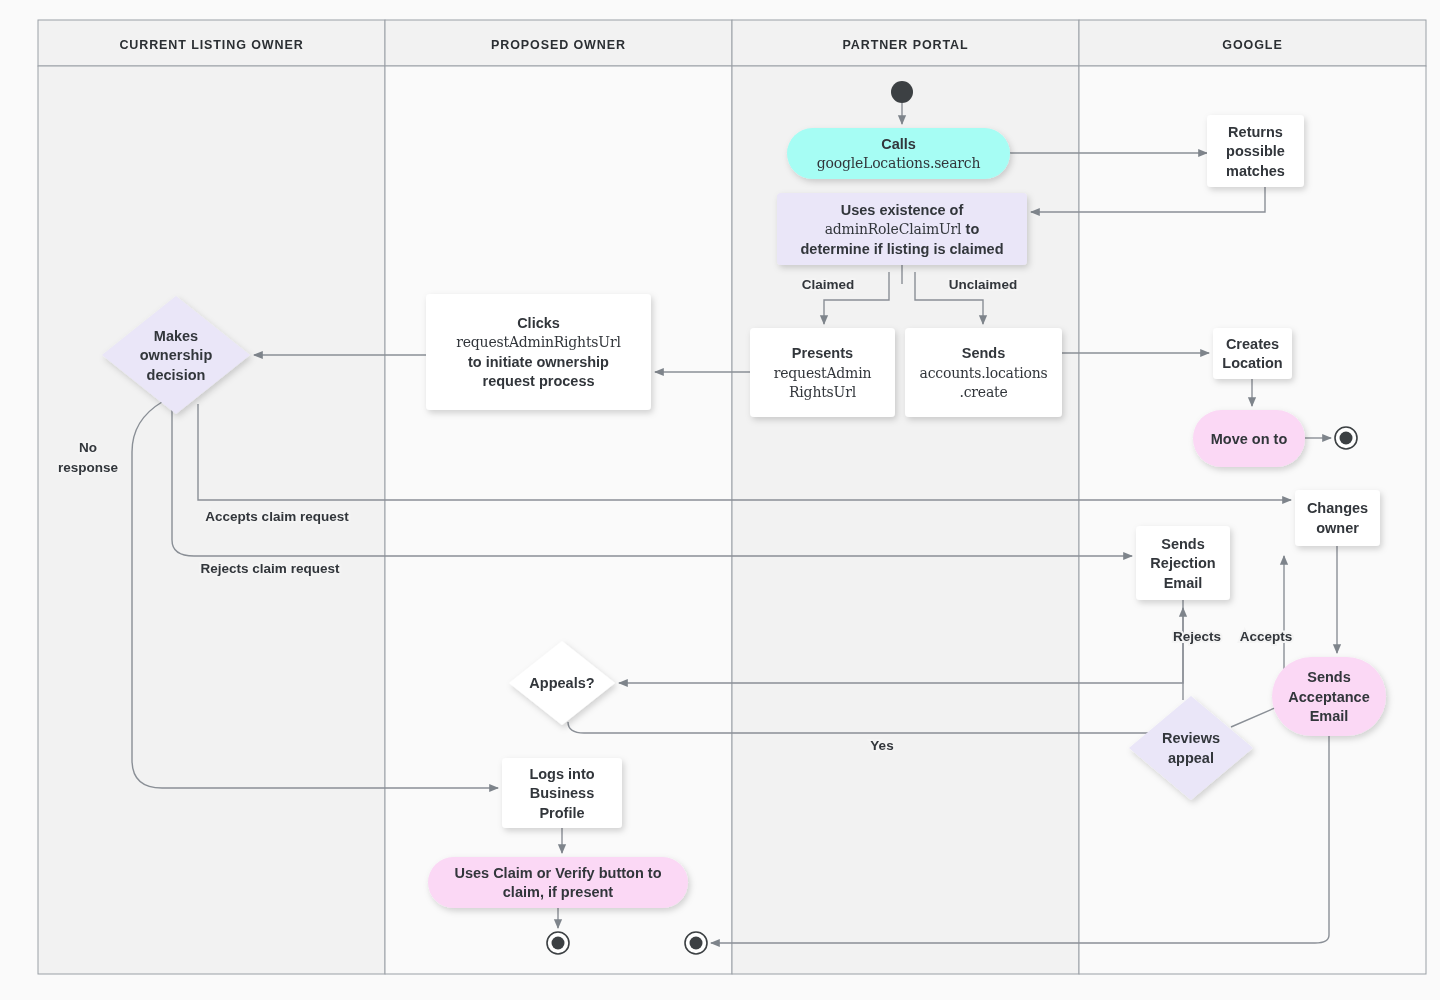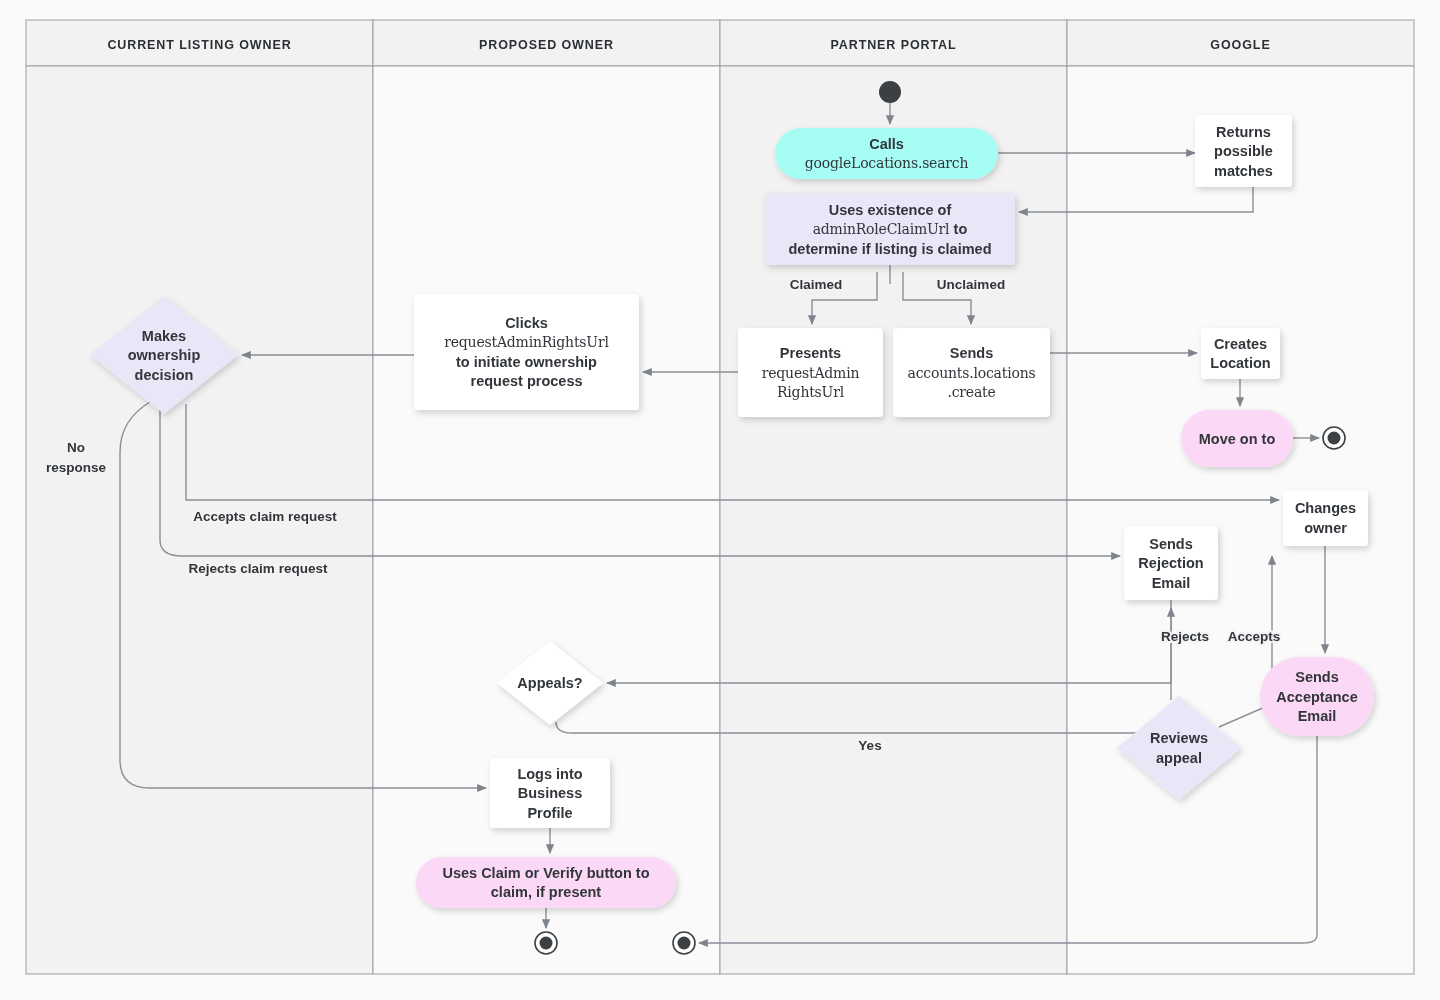--- a/index.html
+++ b/index.html
@@ -1,18 +1,18 @@
 <!DOCTYPE html>
 <html><head>
 <meta charset="utf-8">
 <style>
   html,body{margin:0;padding:0;background:#fafafa;}
   body{width:1440px;height:1000px;overflow:hidden;
        font-family:"Liberation Sans",sans-serif;}
-  #stage{position:relative;width:1324px;height:1000px;background:#fafafa;}
+  #stage{position:relative;width:1324px;height:1000px;background:#fafafa;padding-left:12px;}
   svg{display:block;}
   .lane-hdr-text{font-family:"Liberation Sans",sans-serif;font-size:12.5px;
        font-weight:700;letter-spacing:.9px;fill:#2b2f33;text-anchor:middle;}
   .node-text{font-family:"Liberation Sans",sans-serif;font-size:14.5px;
        font-weight:700;fill:#32363b;text-anchor:middle;}
   .mono{font-family:"DejaVu Serif",serif;font-weight:400;font-size:14px;
        fill:#32363b;letter-spacing:-0.2px;}
   .edge-label{font-family:"Liberation Sans",sans-serif;font-size:13.5px;
        font-weight:700;fill:#32363b;text-anchor:middle;}
   .ln{stroke:#8a8f96;stroke-width:1.4;fill:none;}

